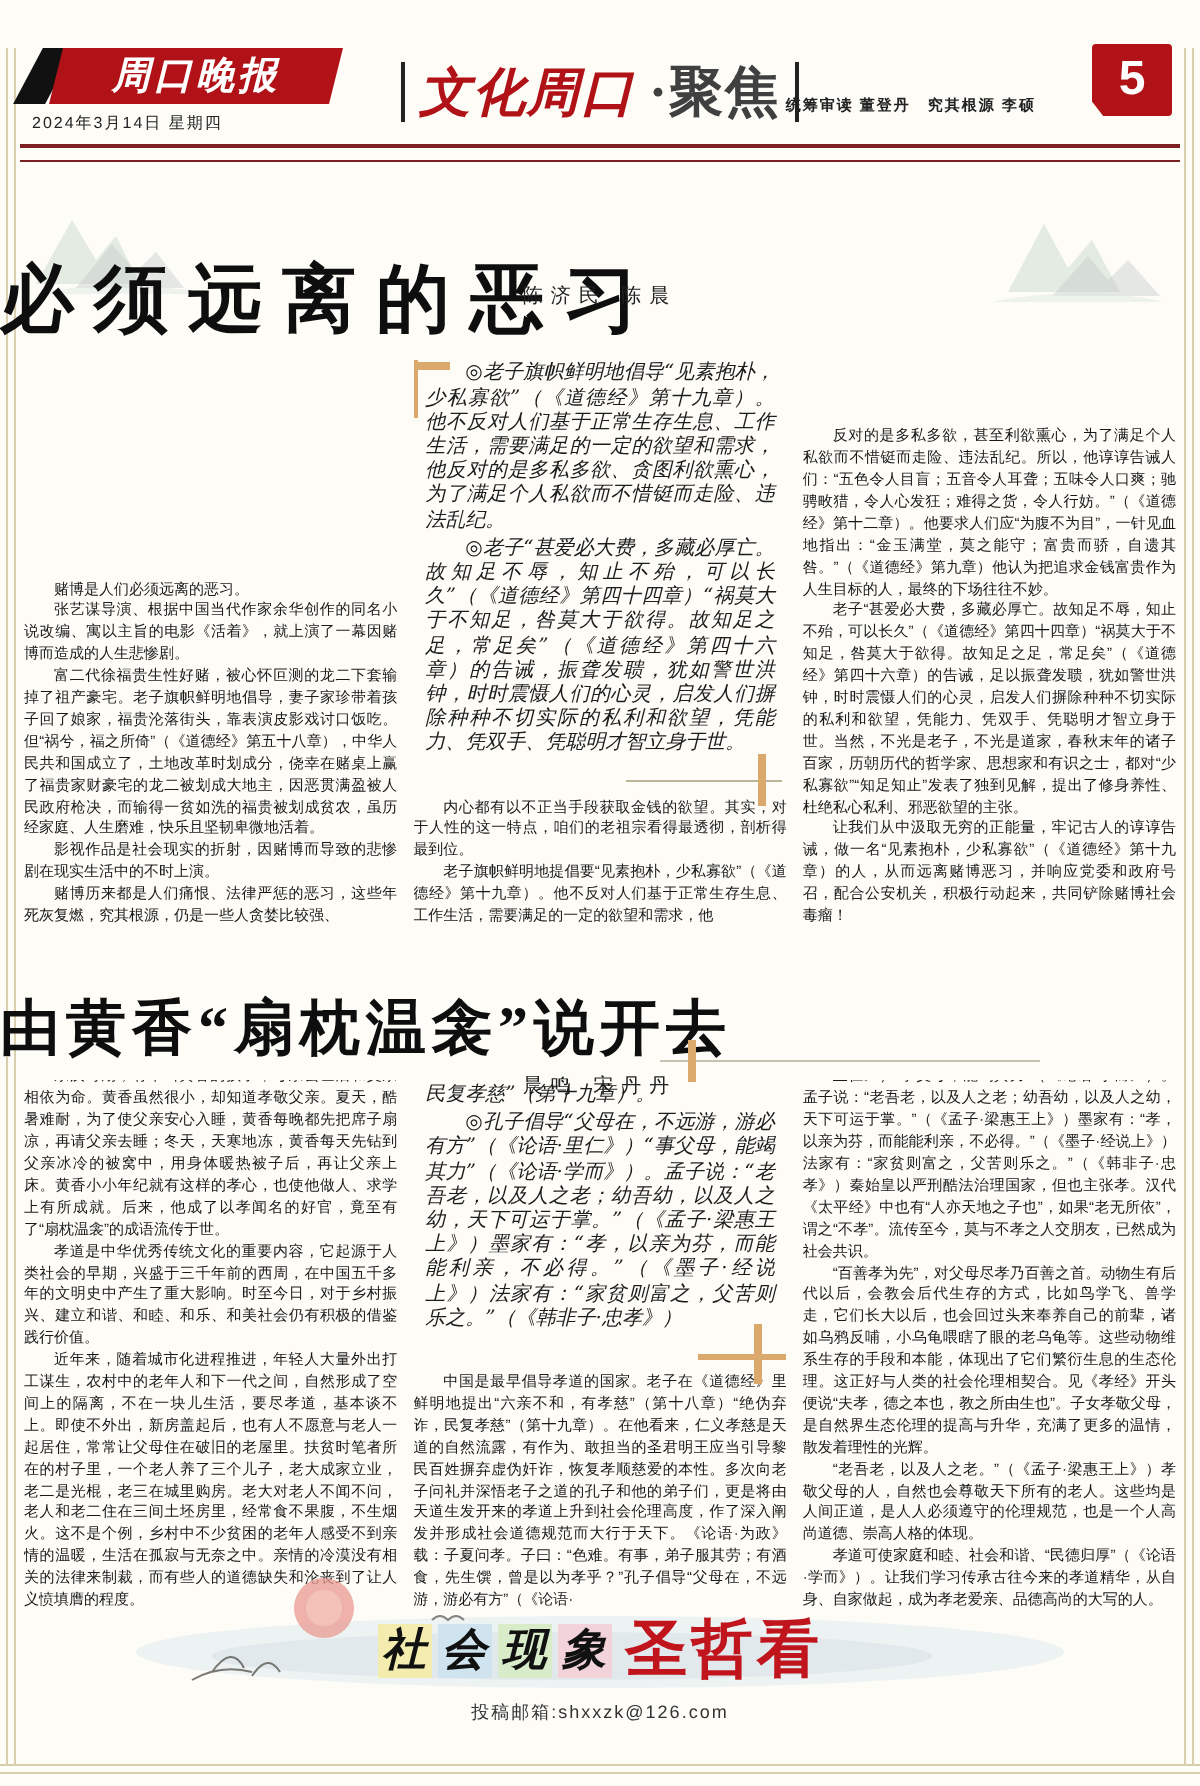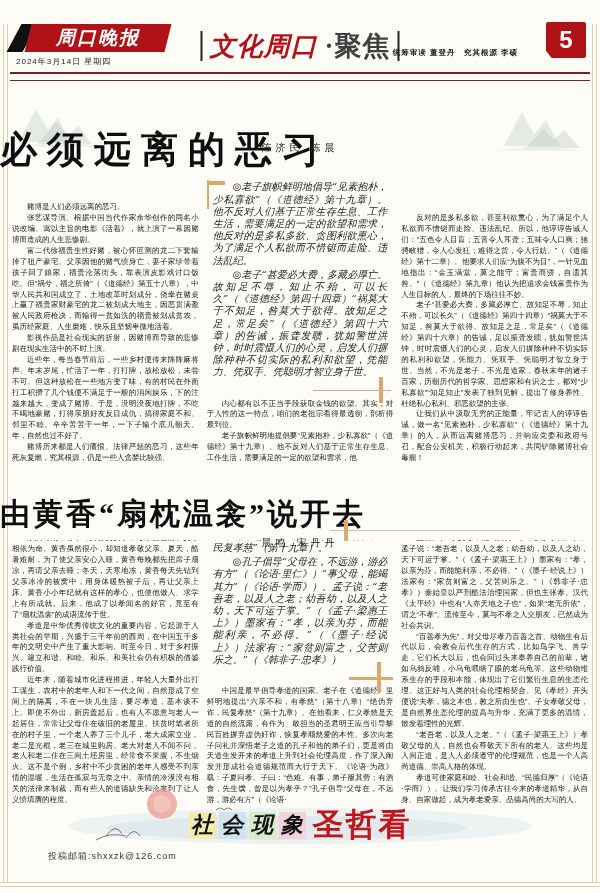--- a/index.html
+++ b/index.html
@@ -65,21 +65,21 @@
   .auth-bar{position:absolute;left:344px;top:520px;width:4px;height:21px;background:#dca96c;}
 
   
   .art{position:absolute;left:66px;top:788px;width:468px;height:60px;}
   .banner{position:absolute;left:0;right:0;top:804px;display:flex;align-items:center;justify-content:center;gap:3px;z-index:3;}
   .tile{width:27px;height:27px;display:flex;align-items:center;justify-content:center;
         font-size:22px;font-weight:bold;color:#111;font-family:"DejaVu Serif",serif;font-style:italic;}
   .t1{background:#f3ecae}.t2{background:#cfe4ee}.t3{background:#d9ecc9}.t4{background:#f2d3da}
   .banner-red{color:#c0151c;font-size:31px;font-weight:900;letter-spacing:2px;margin-left:4px;
         font-family:"Liberation Serif",serif;}
-  .email{position:absolute;left:0;right:0;top:850px;text-align:left;font-size:9px;color:#333;letter-spacing:1px;margin-left:48px;}
+  .email{position:absolute;left:0;right:0;top:850px;text-align:center;font-size:9px;color:#333;letter-spacing:1px;}
 </style>
 </head>
 <body>
 
 <div class="page">
 
   <div class="frame-v l1"></div>
   <div class="frame-v l2"></div>
   <div class="frame-v r1"></div>
   <div class="frame-v r2"></div>
@@ -116,23 +116,22 @@
     <path d="M0 55 Q46 46 86 55 Z" fill="#c7d6cd" opacity=".5"></path>
   </svg>
 
   <h1 class="a-title a1-title">必须远离的恶习</h1>
   <div class="a-authors a1-authors">陈济民 陈晨</div>
 
   <div class="cols cols-a1">
     <div class="col">
         <p class="para">赌博是人们必须远离的恶习。</p>
         <p class="para">张艺谋导演、根据中国当代作家余华创作的同名小说改编、寓以主旨的电影《活着》，就上演了一幕因赌博而造成的人生悲惨剧。</p>
-        <p class="para">富二代徐福贵生性好赌，被心怀叵测的龙二下套输掉了祖产豪宅。父亲因他的赌气愤身亡，妻子家珍带着孩子回了娘家，福贵沦落街头，靠表演皮影戏讨口饭吃。但“祸兮，福之所倚”（《道德经》第五十八章），中华人民共和国成立了，土地改革时划成分，侥幸在赌桌上赢了福贵家财豪宅的龙二被划成大地主，因恶贯满盈被人民政府枪决，而输得一贫如洗的福贵被划成贫农，虽历经家庭、人生磨难，快乐且坚韧卑微地活着。</p>
+        <p class="para">富二代徐福贵生性好赌，被心怀叵测的龙二下套输掉了祖产豪宅。老子旗帜鲜明地倡导，妻子家珍带着孩子回了娘家，福贵沦落街头，靠表演皮影戏讨口饭吃。但“祸兮，福之所倚”（《道德经》第五十八章），中华人民共和国成立了，土地改革时划成分，侥幸在赌桌上赢了福贵家财豪宅的龙二被划成大地主，因恶贯满盈被人民政府枪决，而输得一贫如洗的福贵被划成贫农，虽历经家庭、人生磨难，快乐且坚韧卑微地活着。</p>
         <p class="para">影视作品是社会现实的折射，因赌博而导致的悲惨剧在现实生活中的不时上演。</p>
-        <p class="para">近些年，每当春节前后，一些乡村便传来阵阵麻将声。年末岁尾，忙活了一年，打打牌，放松放松，未尝不可。但这种放松在一些地方变了味，有的村民在外面打工积攒了几个钱便不满足于一般的消闲娱乐，下的注越来越大，变成了赌博。于是，没明没夜地打牌，不吃不喝地豪赌，打得亲朋好友反目成仇，搞得家庭不和、邻里不睦。辛辛苦苦干一年，一下子输个底儿朝天。年，自然也过不好了。</p>
         <p class="para">赌博历来都是人们痛恨、法律严惩的恶习，这些年死灰复燃，究其根源，仍是一些人贪婪比较强、</p>
       </div>
     <div class="col">
       <div class="qwrap">
         <span class="deco q1-v"></span>
         <span class="deco q1-h"></span>
         <div>
             <p class="qpara">◎老子旗帜鲜明地倡导“见素抱朴，少私寡欲”（《道德经》第十九章）。他不反对人们基于正常生存生息、工作生活，需要满足的一定的欲望和需求，他反对的是多私多欲、贪图利欲熏心，为了满足个人私欲而不惜铤而走险、违法乱纪。</p>
             <p class="qpara">◎老子“甚爱必大费，多藏必厚亡。故知足不辱，知止不殆，可以长久”（《道德经》第四十四章）“祸莫大于不知足，咎莫大于欲得。故知足之足，常足矣”（《道德经》第四十六章）的告诫，振聋发聩，犹如警世洪钟，时时震慑人们的心灵，启发人们摒除种种不切实际的私利和欲望，凭能力、凭双手、凭聪明才智立身于世。</p>
           </div>

